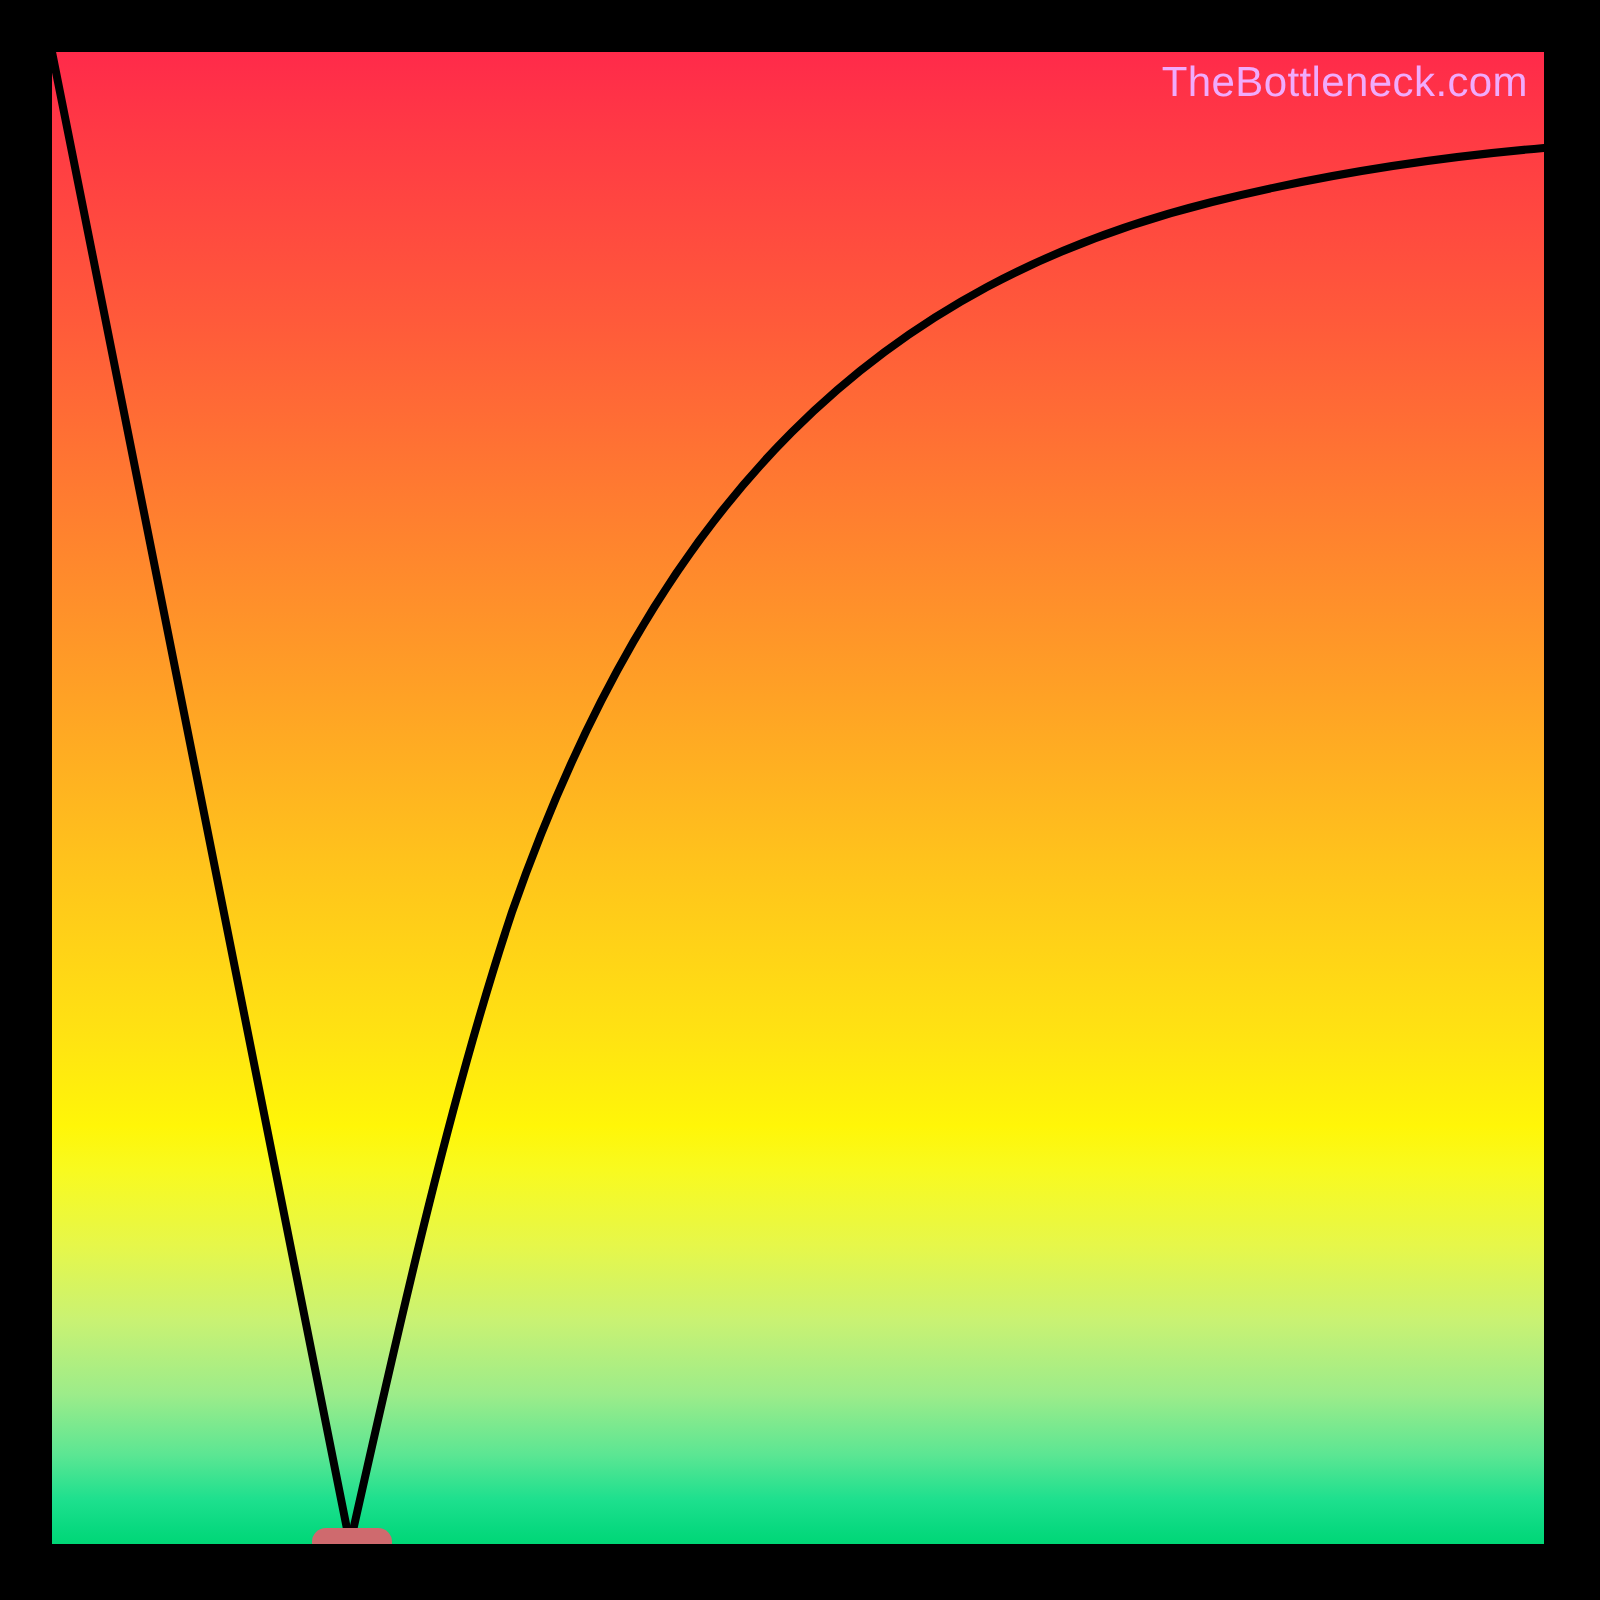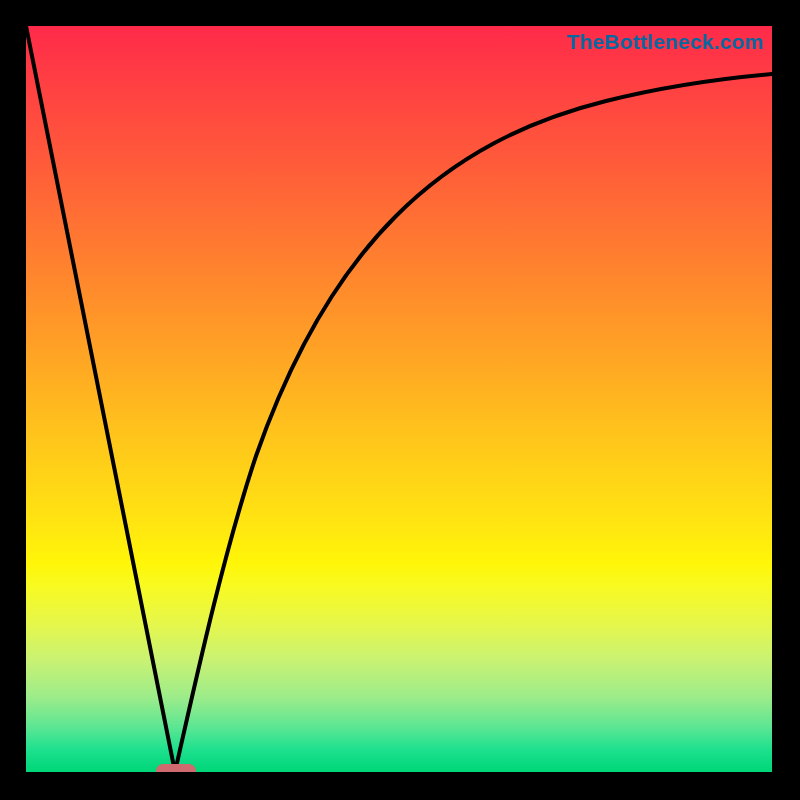--- a/index.html
+++ b/index.html
@@ -44,23 +44,23 @@
       #5ce693 94%,
       #1ee08e 97%,
       #08d97f 99%,
       #00d776 100%
     );
   }
   .watermark {
     position: absolute;
     top: 4px;
     right: 8px;
-    color: #0369a1;
+    color: #f0abfc;
     font-size: 21px;
-    font-weight: 700;
+    font-weight: 400;
     letter-spacing: 0.2px;
     user-select: none;
   }
   svg.curves {
     position: absolute;
     inset: 0;
   }
   .marker {
     position: absolute;
     width: 40px;

